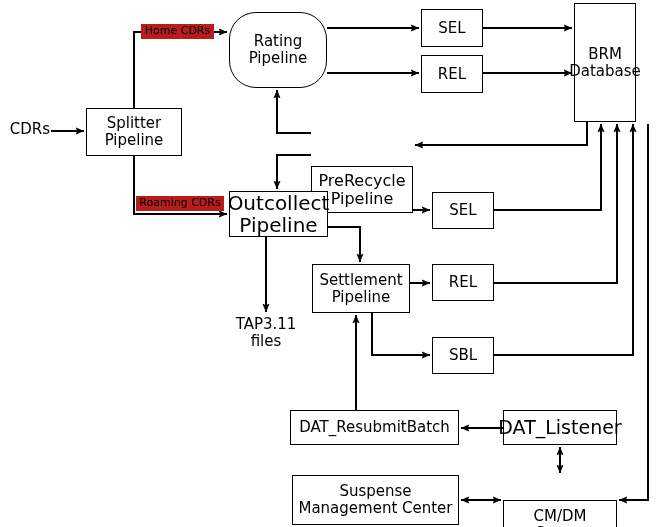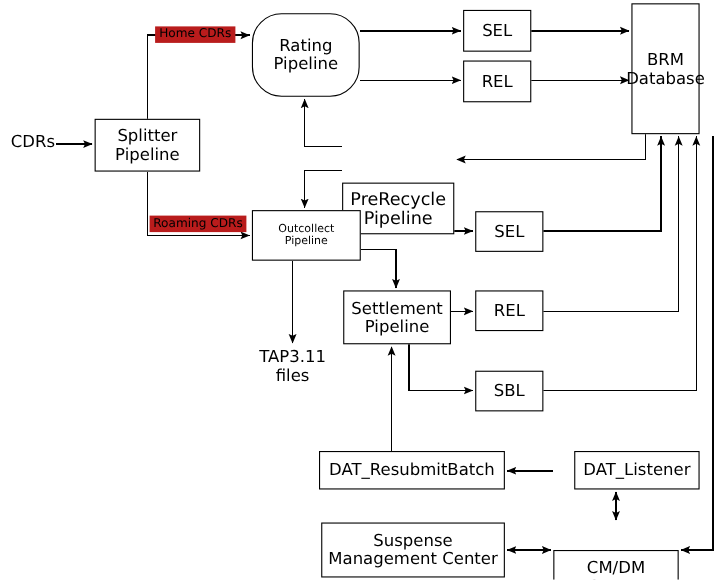--- a/index.html
+++ b/index.html
@@ -132,35 +132,35 @@
   <div class="node-box" style="left:421px; top:9px; width:62px; height:38px; font-size:15px;">SEL</div>
 
   <div class="node-box" style="left:421px; top:55px; width:62px; height:38px; font-size:15px;">REL</div>
 
   <div class="node-box" style="left:574px; top:3px; width:62px; height:119px; font-size:15px;">BRM
 Database</div>
 
   <div class="node-box" style="left:311px; top:121px; width:102px; height:47px; font-size:16px;margin-top:45px;">PreRecycle
 Pipeline</div>
 
-  <div class="node-box" style="left:229px; top:191px; width:99px; height:46px; font-size:10px;">Outcollect
+  <div class="node-box" style="left:229px; top:191px; width:99px; height:46px; font-size:20px;">Outcollect
 Pipeline</div>
 
   <div class="node-box" style="left:432px; top:192px; width:62px; height:37px; font-size:15px;">SEL</div>
 
   <div class="node-box" style="left:312px; top:264px; width:98px; height:49px; font-size:15px;">Settlement
 Pipeline</div>
 
   <div class="node-box" style="left:432px; top:264px; width:62px; height:37px; font-size:15px;">REL</div>
 
   <div class="node-box" style="left:432px; top:337px; width:62px; height:37px; font-size:15px;">SBL</div>
 
   <div class="node-box" style="left:290px; top:410px; width:169px; height:35px; font-size:15px;">DAT_ResubmitBatch</div>
 
-  <div class="node-box" style="left:522px; top:410px; width:114px; height:35px; font-size:15px;">DAT_Listener</div>
+  <div class="node-box" style="left:503px; top:410px; width:114px; height:35px; font-size:19px;">DAT_Listener</div>
 
   <div class="node-box" style="left:292px; top:475px; width:167px; height:50px; font-size:15px;">Suspense
 Management Center</div>
 
   <div class="node-box" style="left:503px; top:500px; width:114px; height:50px; font-size:15px;">CM/DM
 Server</div>
 
   <div class="free-label" style="left:4px; top:121px; width:46px; height:20px; font-size:15px; text-align:right;">CDRs</div>
 
   <div class="free-label" style="left:228px; top:316px; width:76px; height:40px; font-size:15px; ">TAP3.11

